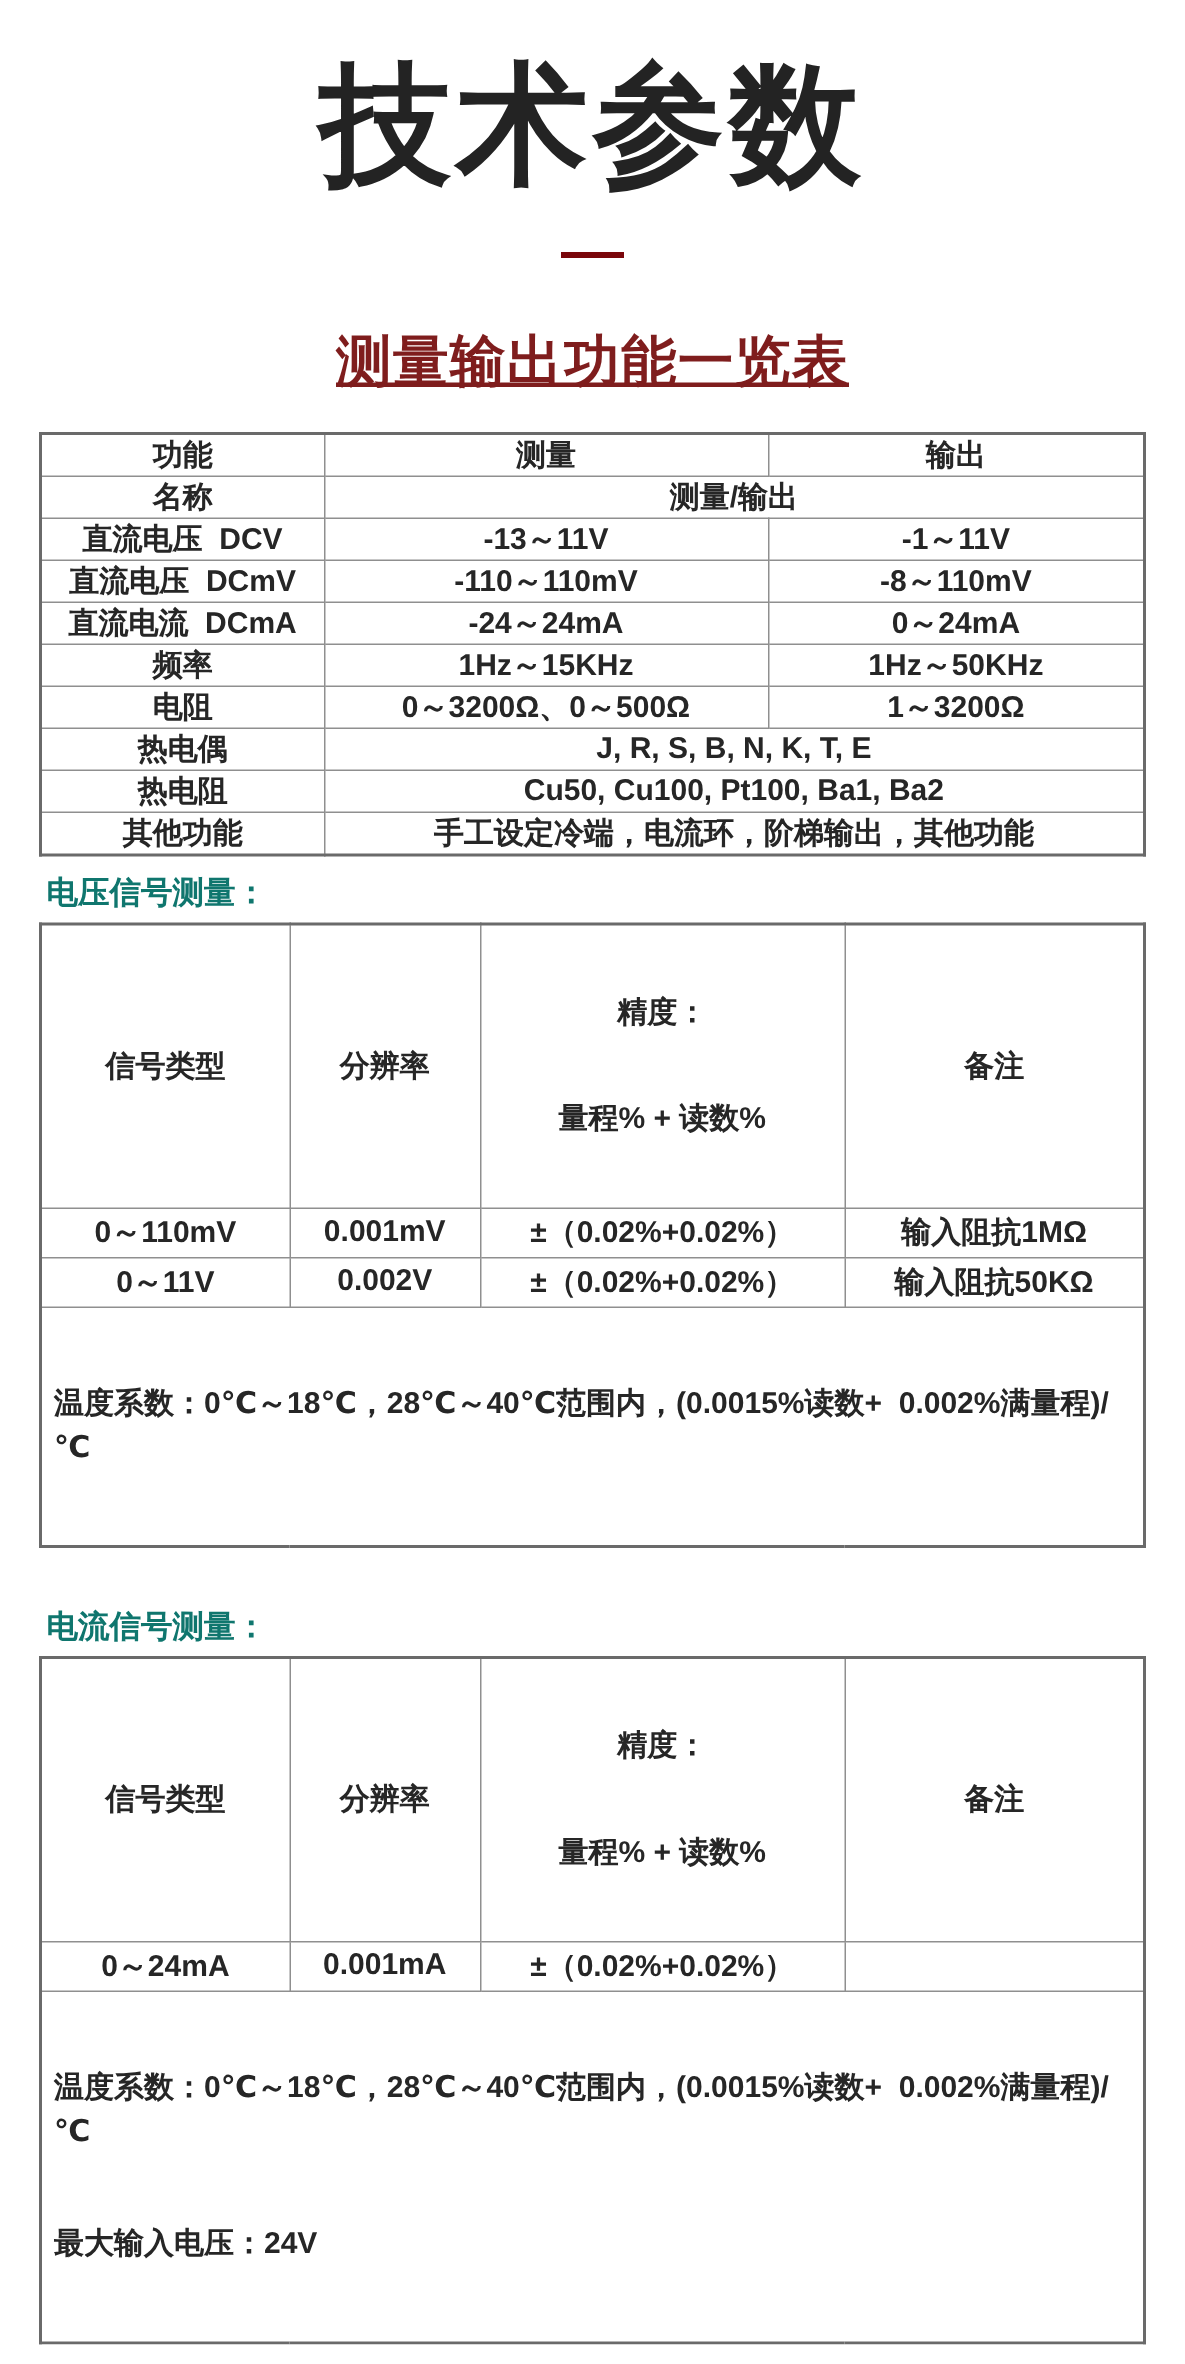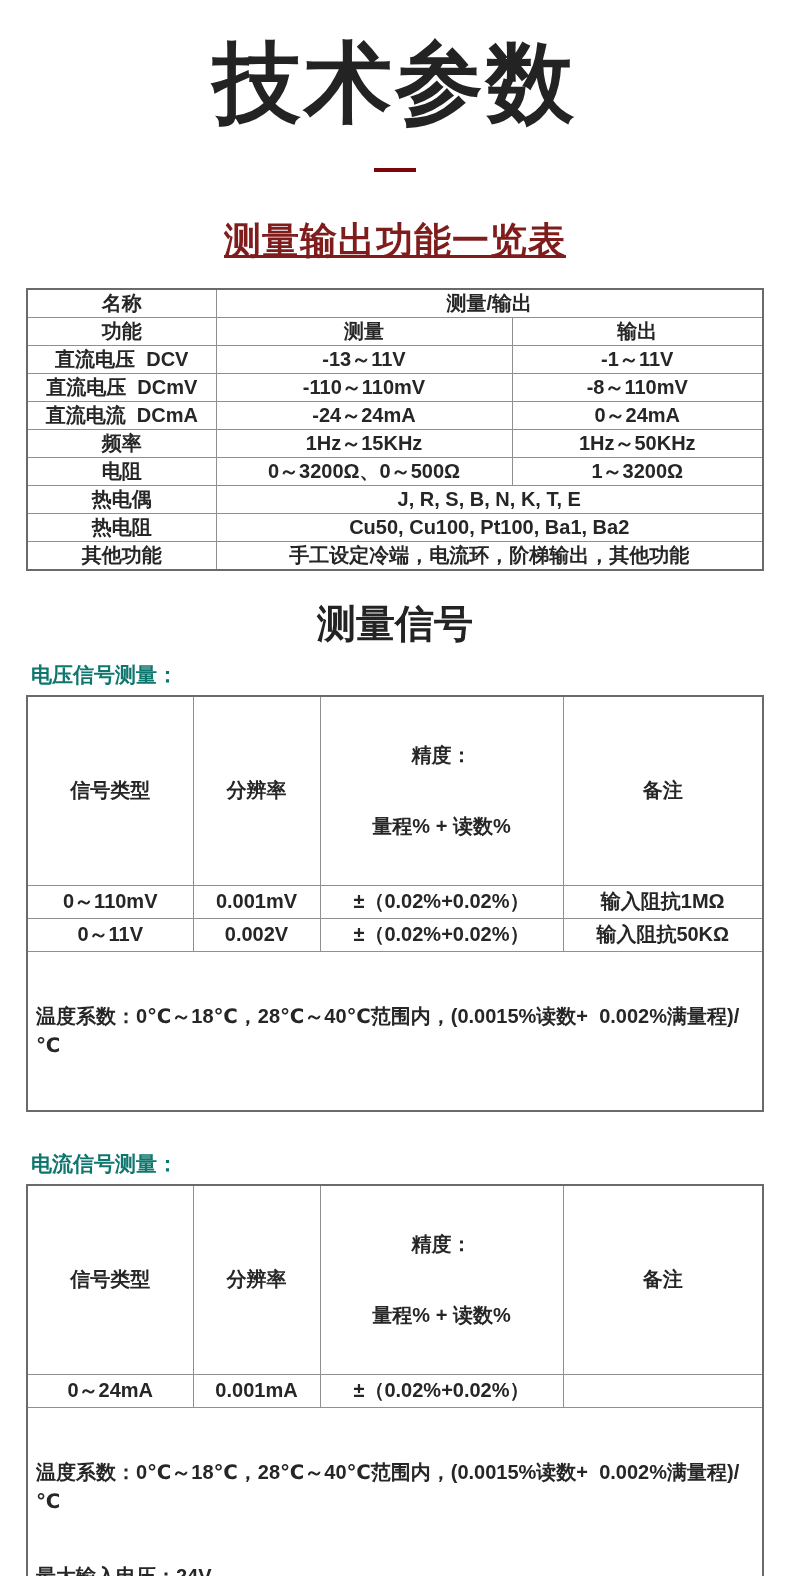--- a/index.html
+++ b/index.html
@@ -98,29 +98,29 @@
   <h2 class="overview-title">测量输出功能一览表</h2>
 
   <table class="t1">
     <colgroup>
         <col style="width:189px">
         <col style="width:296px">
         <col style="width:251px">
       </colgroup>
     <tbody>
       <tr>
-        <td>名称</td>
-        <td colspan="2">测量/输出</td>
-      </tr>
-      <tr>
         <td>功能</td>
         <td>测量</td>
         <td>输出</td>
       </tr>
       <tr>
+        <td>名称</td>
+        <td colspan="2">测量/输出</td>
+      </tr>
+      <tr>
         <td>直流电压  DCV</td>
         <td>-13～11V</td>
         <td>-1～11V</td>
       </tr>
       <tr>
         <td>直流电压  DCmV</td>
         <td>-110～110mV</td>
         <td>-8～110mV</td>
       </tr>
       <tr>
@@ -146,21 +146,20 @@
         <td>热电阻</td>
         <td colspan="2">Cu50, Cu100, Pt100, Ba1, Ba2</td>
       </tr>
       <tr>
         <td>其他功能</td>
         <td colspan="2">手工设定冷端，电流环，阶梯输出，其他功能</td>
       </tr>
     </tbody>
   </table>
 
-  <h2 class="section-heading">测量信号</h2>
 
   <div class="sec-label first">电压信号测量：</div>
   <table class="ts">
     <colgroup>
         <col style="width:166px">
         <col style="width:127px">
         <col style="width:243px">
         <col style="width:200px">
       </colgroup>
     <tbody>

